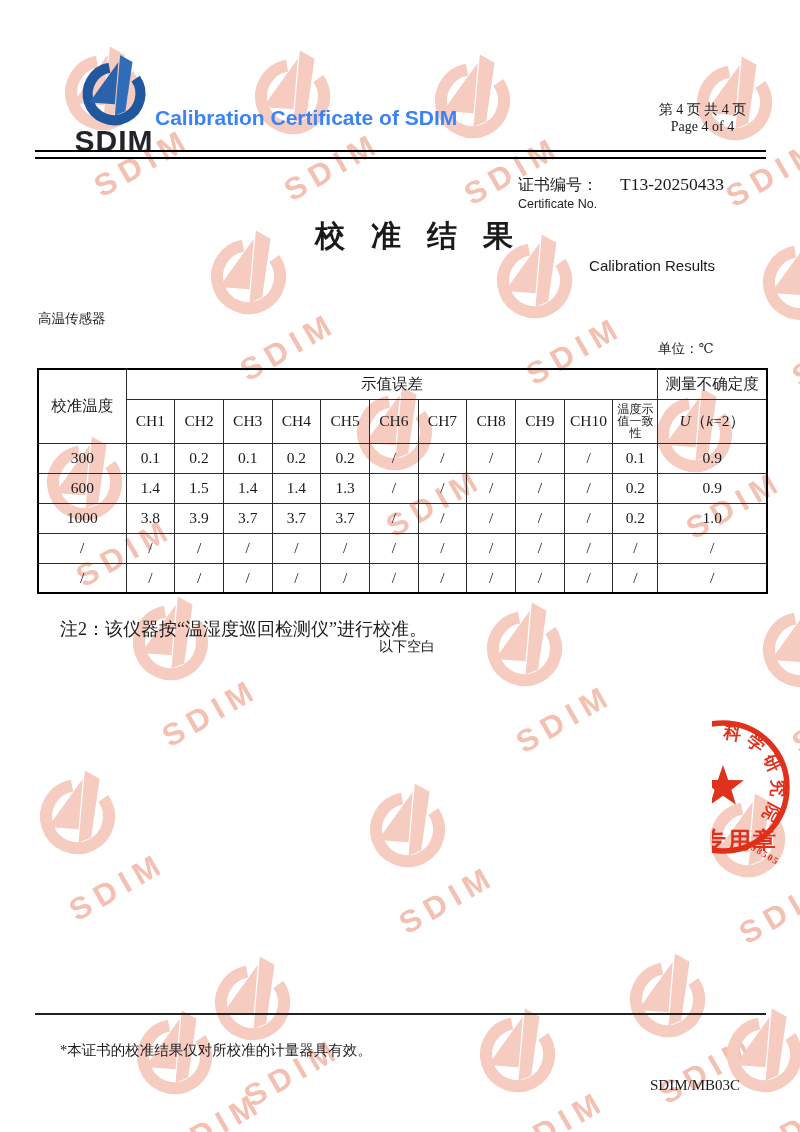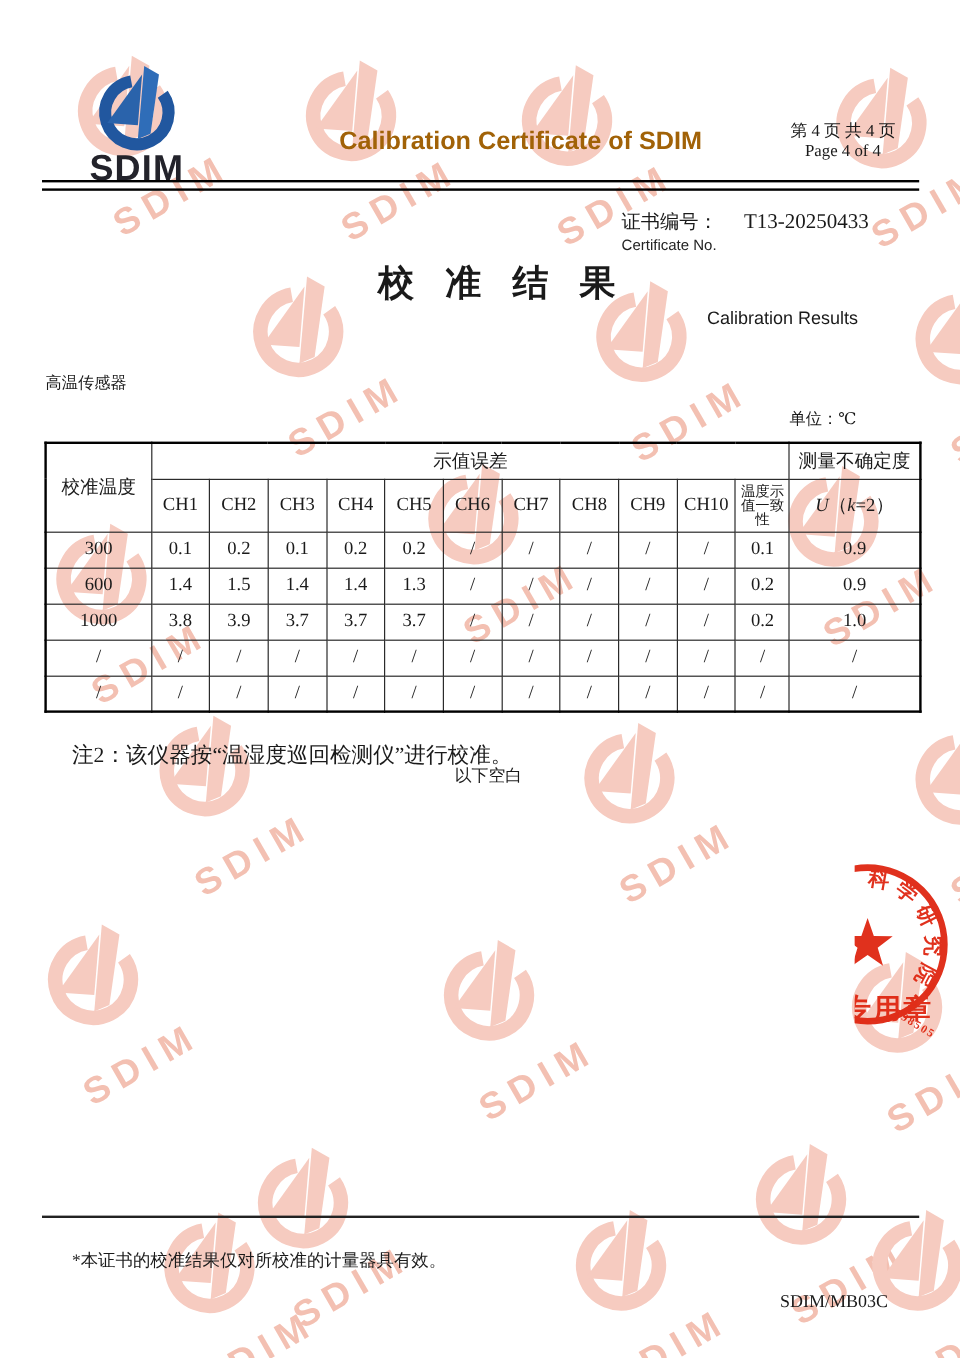--- a/index.html
+++ b/index.html
@@ -8,22 +8,22 @@
   .ct{position:absolute;z-index:1;}
   
   #wm-layer{position:absolute;inset:0;z-index:0;pointer-events:none;}
   .wm{position:absolute;width:210px;height:178px;}
   
   #logo{left:58px;top:48px;width:112px;text-align:center;}
   #logo svg{display:block;margin:0 auto;}
   #logo-text{font-family:"Liberation Sans","DejaVu Sans",sans-serif;font-weight:bold;
              font-size:30px;letter-spacing:1px;color:#23232b;margin-top:-12px;}
   #title-cn{left:175px;top:58px;width:430px;text-align:center;font-size:31px;font-weight:bold;letter-spacing:1px;}
-  #title-en{left:155px;top:106px;width:430px;text-align:right;
-            font-family:"Liberation Sans","DejaVu Sans",sans-serif;font-weight:bold;font-size:21px;color:#a16207;}
+  #title-en{left:155px;top:106px;width:430px;text-align:left;
+            font-family:"Liberation Sans","DejaVu Sans",sans-serif;font-weight:bold;font-size:21px;color:#3b82f6;}
   #page-info{left:640px;top:101px;width:125px;text-align:center;font-size:14px;line-height:17px;}
   #header-rule{left:35px;top:150px;width:731px;height:5px;border-top:2px solid #000;border-bottom:2px solid #000;}
   
   #cert-no{left:518px;top:174px;font-size:16px;white-space:nowrap;}
   #cert-no .val{font-size:17.5px;margin-left:22px;}
   #cert-no-en{left:518px;top:197px;font-family:"Liberation Sans","DejaVu Sans",sans-serif;font-size:12.5px;color:#222;}
   #results-cn{left:115px;top:216px;width:600px;text-align:center;padding-left:24px;box-sizing:border-box;
               font-family:"Liberation Sans","DejaVu Sans",sans-serif;font-weight:bold;font-size:30px;letter-spacing:26px;}
   #results-en{left:115px;top:257px;width:600px;text-align:right;
               font-family:"Liberation Sans","DejaVu Sans",sans-serif;font-size:15px;}

